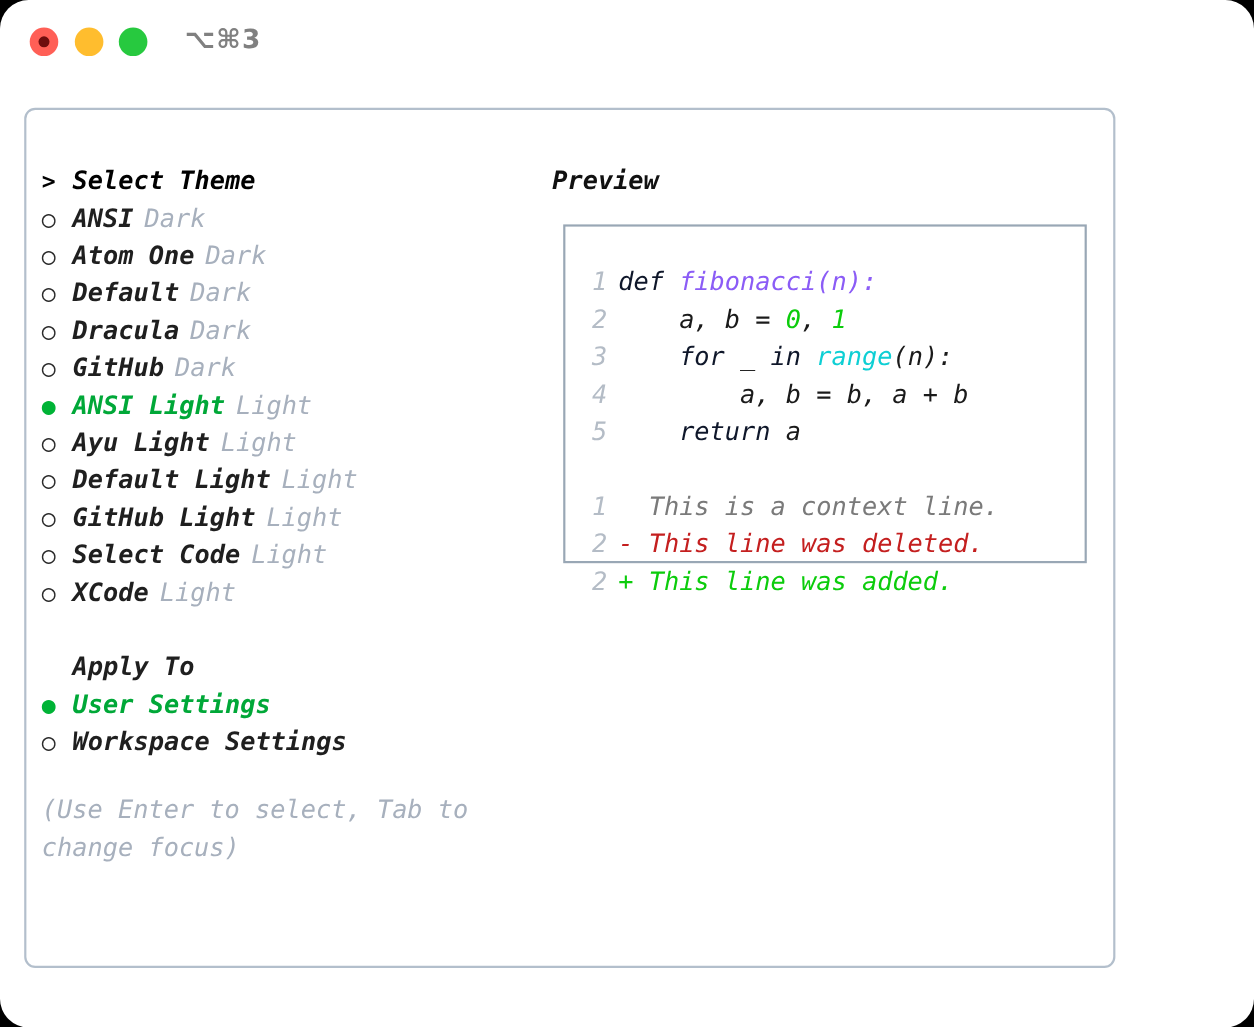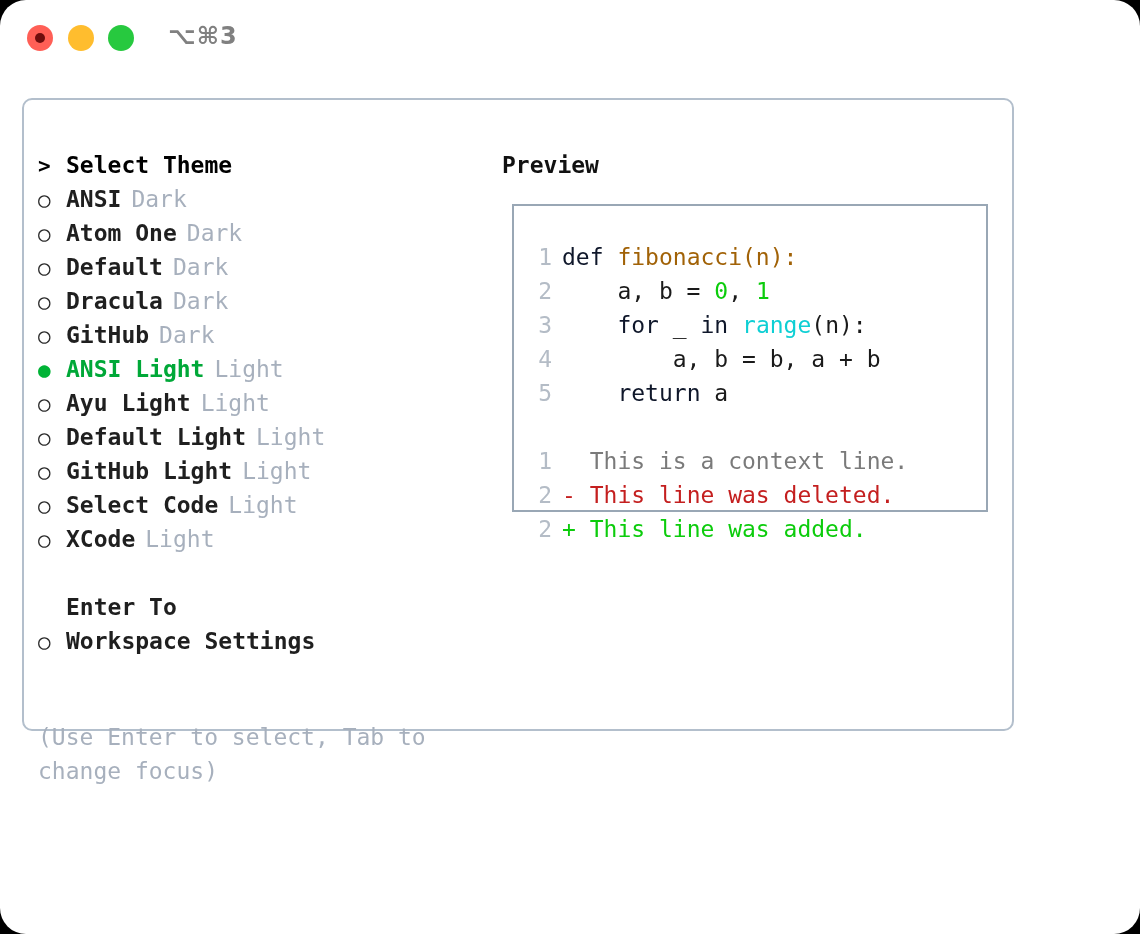--- a/index.html
+++ b/index.html
@@ -62,25 +62,26 @@
     color: #808080;
     letter-spacing: 1px;
   }
 
   
   #panel {
     position: absolute;
     left: 22px;
     top: 98px;
     width: 992px;
-    height: 633px;
+    height: 782px;
     border: 2px solid #b3bfcc;
     border-radius: 10px;
     box-sizing: border-box;
     background: #ffffff;
+    font-style: italic;
   }
 
   
   #left-col {
     position: absolute;
     left: 14px;
     top: 48px;
     width: 440px;
   }
   .row {
@@ -171,21 +172,21 @@
     white-space: pre;
   }
   .ln {
     display: inline-block;
     width: 26px;
     text-align: right;
     color: #b4bcc6;
     margin-right: 10px;
   }
   .kw   { color: #0f172a; }
-  .fn   { color: #a16207; }
+  .fn   { color: #8b5cf6; }
   .bi   { color: #0ecfd4; }
   .num  { color: #0ccc0c; }
   .pl   { color: #1a1a1a; }
   .ctx  { color: #7a7a7a; }
   .del  { color: #c41f1f; }
   .add  { color: #0ccc0c; }
   .blank-line { height: 34px; }
 </style>
 </head>
 <body>
@@ -216,23 +217,24 @@
           <div class="row selected"><span class="marker sel">●</span><span class="name">ANSI Light</span><span class="variant">Light</span></div>
           <div class="row"><span class="marker">○</span><span class="name">Ayu Light</span><span class="variant">Light</span></div>
           <div class="row"><span class="marker">○</span><span class="name">Default Light</span><span class="variant">Light</span></div>
           <div class="row"><span class="marker">○</span><span class="name">GitHub Light</span><span class="variant">Light</span></div>
           <div class="row"><span class="marker">○</span><span class="name">Select Code</span><span class="variant">Light</span></div>
           <div class="row"><span class="marker">○</span><span class="name">XCode</span><span class="variant">Light</span></div>
         </div>
 
       <div class="spacer"></div>
 
-      <div class="section-head">Enter To</div>
+      <div class="section-head">Apply To</div>
 
       <div id="apply-items">
+          <div class="row selected"><span class="marker sel">●</span><span class="name">User Settings</span></div>
           <div class="row"><span class="marker">○</span><span class="name">Workspace Settings</span></div>
         </div>
 
     </div>
 
     <div id="hint">(Use Enter to select, Tab to change focus)</div>
 
     <div id="right-col">
       <div id="preview-label">Preview</div>
       <div id="preview-box">

